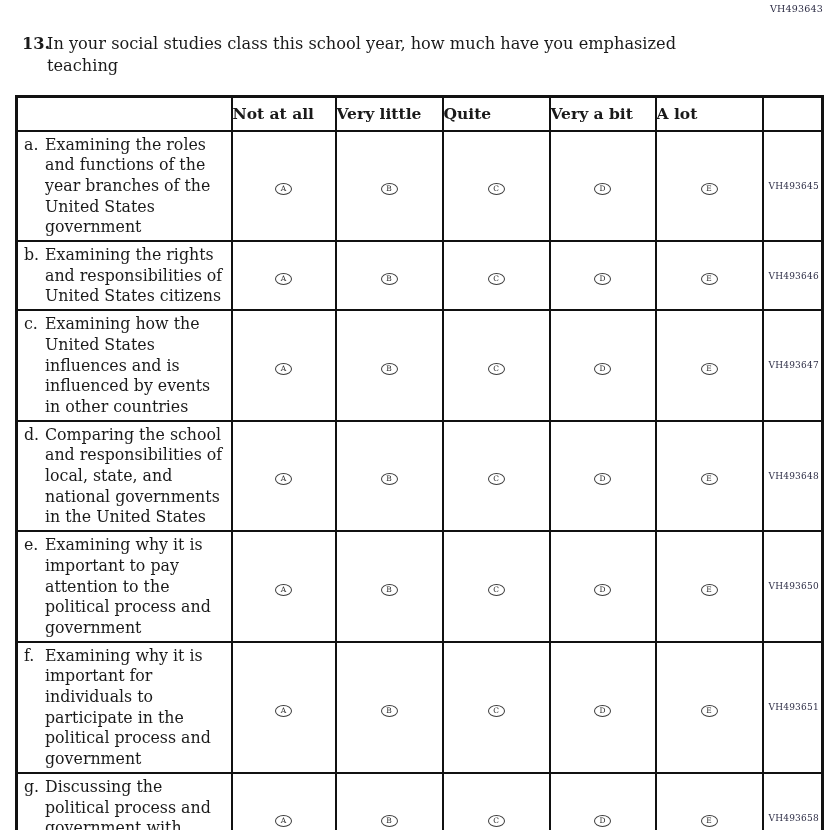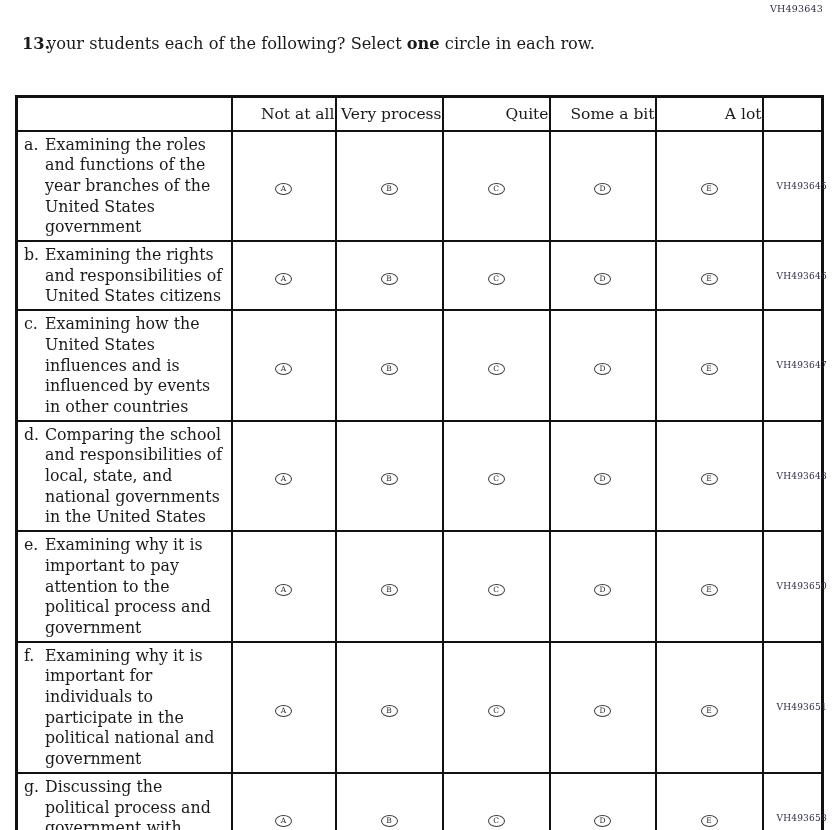--- a/index.html
+++ b/index.html
@@ -34,36 +34,36 @@
     table-layout: fixed;
     width: 806px;
     border: 3px solid #111;
   }
   table.grid td, table.grid th {
     border: 2px solid #111;
     vertical-align: middle;
   }
   thead th {
     height: 34px;
-    font-size: 15.5px; font-weight: normal;
-    text-align: right;
+    font-size: 15.5px; font-weight: bold;
+    text-align: left;
     border-bottom: 5px double #111;
   }
   td.stem {
     vertical-align: top;
     padding: 3px 4px 2px 6px;
     font-size: 15.8px; line-height: 20.7px;
   }
   .stem-inner { position: relative; padding-left: 21px; }
   .row-letter { position: absolute; left: 0; top: 0; }
   td.option { text-align: center; }
   td.code-cell {
     text-align: center;
     font-size: 9px; color: #2e2e46; letter-spacing: 0.2px;
-    padding: 0 13px;
+    padding: 0 5px;
   }
   .bubble {
     display: inline-flex;
     width: 17px; height: 12px;
     border: 1.2px solid #3c3c3c;
     border-radius: 50%;
     align-items: center; justify-content: center;
     font-size: 7.5px; line-height: 1; color: #2e2e2e;
     cursor: pointer;
     background: #fff;
@@ -80,41 +80,41 @@
 </head>
 <body>
 
 <div class="page">
 
   <div class="page-code">VH493643</div>
 
   <div class="question">
     <span class="q-number">13.</span>
     <span class="q-text">
-      <span class="q-line"><span>your students each of the following? Select </span><span class="q-bold">one</span><span> circle in each row.</span></span>
+      <span class="q-line">In your social studies class this school year, how much have you emphasized teaching</span>
     </span>
   </div>
 
   <table class="grid">
     <colgroup>
       <col style="width:215px">
         <col style="width:104px">
         <col style="width:107px">
         <col style="width:107px">
         <col style="width:106px">
         <col style="width:107px">
         <col style="width:60px">
     </colgroup>
     <thead>
       <tr>
         <th></th>
         <th>Not at all</th>
-        <th>Very process</th>
+        <th>Very little</th>
         <th>Quite</th>
-        <th>Some a bit</th>
+        <th>Very a bit</th>
         <th>A lot</th>
         <th></th>
       </tr>
     </thead>
     <tbody>
       <tr>
         <td class="stem">
             <div class="stem-inner"><span class="row-letter">a.</span><span>Examining the roles and functions of the year branches of the United States government</span></div>
           </td>
         <td class="option"><span class="bubble">A</span></td>
@@ -163,21 +163,21 @@
           </td>
         <td class="option"><span class="bubble">A</span></td>
         <td class="option"><span class="bubble">B</span></td>
         <td class="option"><span class="bubble">C</span></td>
         <td class="option"><span class="bubble">D</span></td>
         <td class="option"><span class="bubble">E</span></td>
         <td class="code-cell">VH493650</td>
       </tr>
       <tr>
         <td class="stem">
-            <div class="stem-inner"><span class="row-letter">f.</span><span>Examining why it is important for individuals to participate in the political national and government</span></div>
+            <div class="stem-inner"><span class="row-letter">f.</span><span>Examining why it is important for individuals to participate in the political process and government</span></div>
           </td>
         <td class="option"><span class="bubble">A</span></td>
         <td class="option"><span class="bubble">B</span></td>
         <td class="option"><span class="bubble">C</span></td>
         <td class="option"><span class="bubble">D</span></td>
         <td class="option"><span class="bubble">E</span></td>
         <td class="code-cell">VH493651</td>
       </tr>
       <tr>
         <td class="stem">

